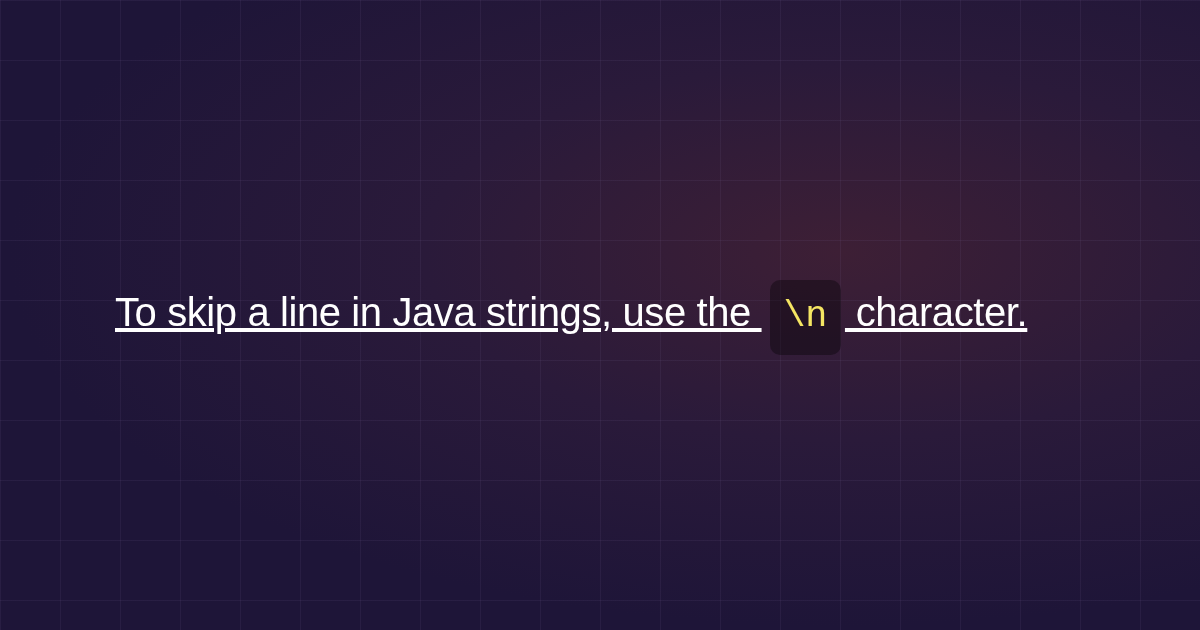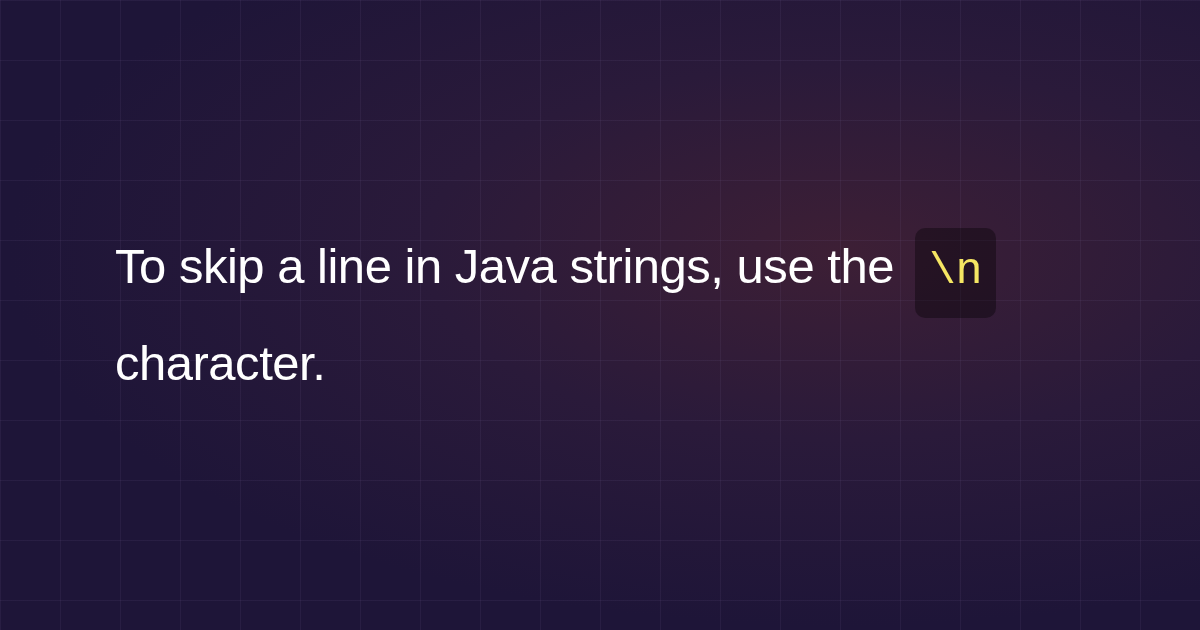--- a/index.html
+++ b/index.html
@@ -33,24 +33,25 @@
       background-size: 60px 60px;
       background-position: 0 0;
       pointer-events: none;
     }
 
     .content {
       position: relative;
       z-index: 1;
       max-width: 980px;
       color: #ffffff;
-      font-size: 49px;
+      font-size: 40px;
       font-weight: 400;
       line-height: 1.85;
       letter-spacing: -0.01em;
+      text-decoration: underline;
     }
 
     .code-chip {
       display: inline-block;
       background: rgba(0, 0, 0, 0.35);
       color: #f5e663;
       font-family: ui-monospace, "SF Mono", Menlo, Consolas, "Liberation Mono", monospace;
       font-size: 0.92em;
       padding: 2px 14px 4px 14px;
       border-radius: 10px;

